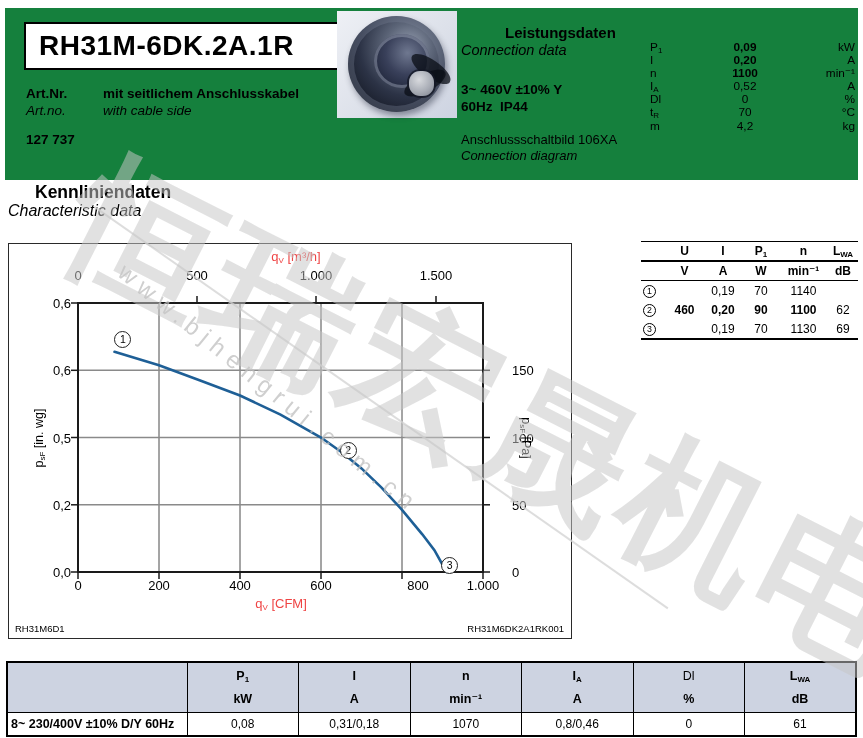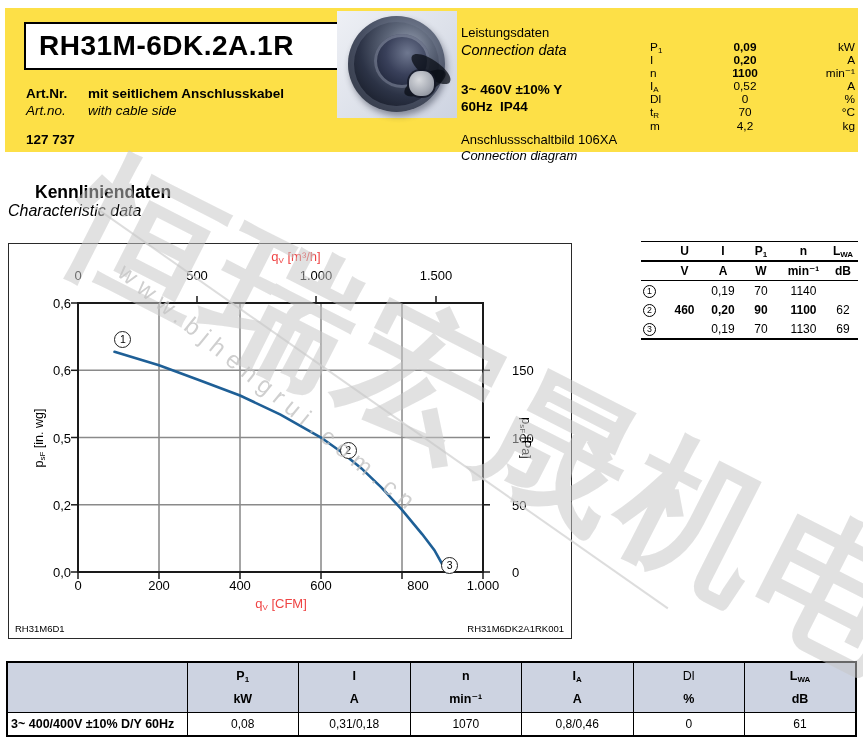--- a/index.html
+++ b/index.html
@@ -1,25 +1,25 @@
 <!DOCTYPE html>
 <html><head>
 <meta charset="utf-8">
 <style>
   * { margin:0; padding:0; box-sizing:border-box; }
   body { font-family:"Liberation Sans","DejaVu Sans",sans-serif; background:#fff; }
   .page { position:relative; width:863px; height:738px; background:#fff; overflow:hidden; }
 
   
-  .header-band { position:absolute; left:5px; top:8px; width:853px; height:144px; background:#fde047; }
+  .header-band { position:absolute; left:5px; top:8px; width:853px; height:172px; background:#15803d; }
   .model-box { position:absolute; left:19px; top:14px; width:316px; height:48px; background:#fff;
                border:2.5px solid #000; font-size:28px; font-weight:bold; letter-spacing:.5px;
                line-height:43px; padding-left:13px; color:#000; white-space:nowrap; }
   .art-block { position:absolute; left:21px; top:78px; font-size:13.5px; color:#000; }
-  .art-row { display:flex; line-height:16.5px; }
+  .art-row { display:flex; line-height:16.5px;gap:15px; }
   .art-row .lbl { width:62px; }
   .bold { font-weight:bold; } .ital { font-style:italic; }
   .art-number { position:absolute; left:21px; top:124px; font-size:13.5px; font-weight:bold; }
 
   
   .fan-photo { position:absolute; left:332px; top:3px; width:120px; height:107px;
                background:linear-gradient(135deg,#eef0f5 0%,#dde1ea 55%,#cdd3e1 100%); }
   .impeller { position:absolute; left:11px; top:5px; width:97px; height:96px; border-radius:50%;
               background:radial-gradient(circle at 63% 32%, #97a0b2 0%, #5d6679 26%, #2c3346 55%, #11151f 88%);
               box-shadow:inset 0 0 0 6px rgba(120,128,148,.35), 2px 4px 6px rgba(30,35,55,.45); }
@@ -27,21 +27,21 @@
            background:radial-gradient(circle at 60% 35%, #6f7890 0%, #39405a 45%, #1a2033 90%);
            box-shadow:inset 0 0 0 3px rgba(150,158,175,.5); }
   .blade { position:absolute; width:46px; height:18px; border-radius:50%; background:rgba(10,13,22,.75); }
   .blade.b1 { left:28px; top:40px; transform:rotate(-28deg); }
   .blade.b2 { left:34px; top:26px; transform:rotate(35deg); }
   .hub-cap { position:absolute; left:35px; top:37px; width:25px; height:25px; border-radius:45%;
              background:radial-gradient(circle at 40% 35%, #d8dade 0%, #a9adb6 55%, #7c818d 100%);
              box-shadow:0 0 0 2px rgba(20,24,38,.8); }
 
   .perf-block { position:absolute; left:456px; top:16px; width:185px; }
-  .perf-title { font-size:13px; font-weight:normal; line-height:18px; }
+  .perf-title { font-size:15px; font-weight:bold; line-height:18px;margin-left:44px; }
   .perf-sub { font-size:14.5px; font-style:italic; line-height:17px; }
   .perf-volt { margin-top:23px; font-size:13.5px; font-weight:bold; line-height:16.5px; white-space:pre; }
   .perf-diag { margin-top:17px; font-size:13px; line-height:16px; }
   .perf-diag .ital { font-size:13px; }
 
   .perf-list { position:absolute; left:645px; top:32px; width:205px; font-size:11.8px; color:#000; }
   .perf-list .prow { display:flex; align-items:baseline; height:13.1px; }
   .prow .sym { flex:0 0 52px; }
   .prow .val { flex:0 0 86px; text-align:center; }
   .prow .unit { flex:1 1 auto; text-align:right; }
@@ -343,21 +343,21 @@
       <td>
             <span class="sym-line normal-w"><span>Dl</span><sub></sub></span>
             <span class="unit-line">%</span>
           </td>
       <td>
             <span class="sym-line"><span>L</span><sub>WA</sub></span>
             <span class="unit-line">dB</span>
           </td>
     </tr>
     <tr class="bd">
-      <td class="row-label">3~ 400/400V ±10% D/Y 60Hz</td>
+      <td class="row-label">8~ 230/400V ±10% D/Y 60Hz</td>
       <td>0,08</td>
       <td>0,31/0,18</td>
       <td>1070</td>
       <td>0,8/0,46</td>
       <td>0</td>
       <td>61</td>
     </tr>
   </tbody>
     </table>
 

